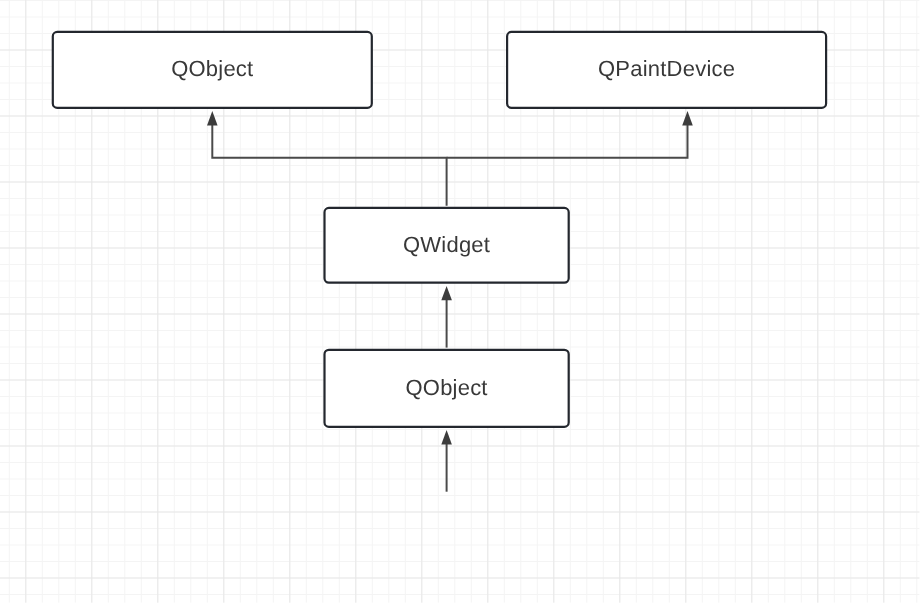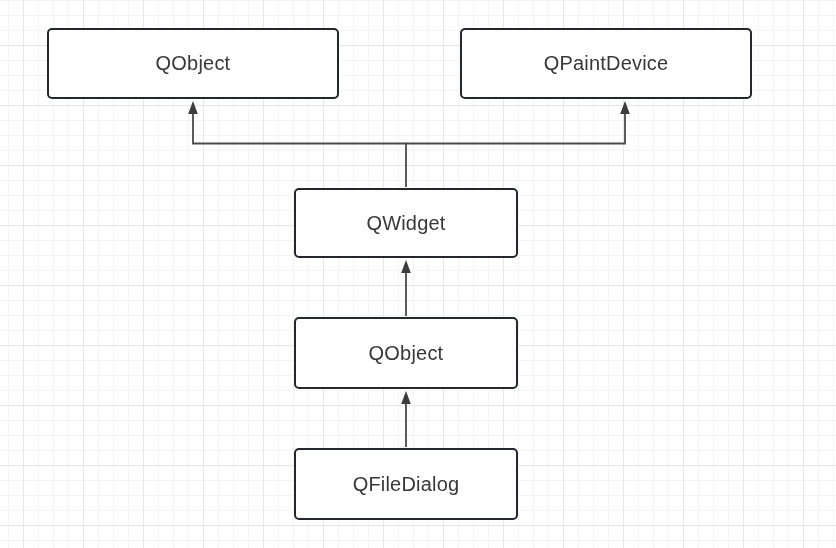--- a/index.html
+++ b/index.html
@@ -99,18 +99,15 @@
   </div>
 
   <div class="node node-qwidget">
     <span>QWidget</span>
   </div>
 
   <div class="node node-qdialog">
     <span>QObject</span>
   </div>
 
-  <div class="node node-qfiledialog">
-    <span>QFileDialog</span>
-  </div>
 
 
 </div>
 
 </body></html>

